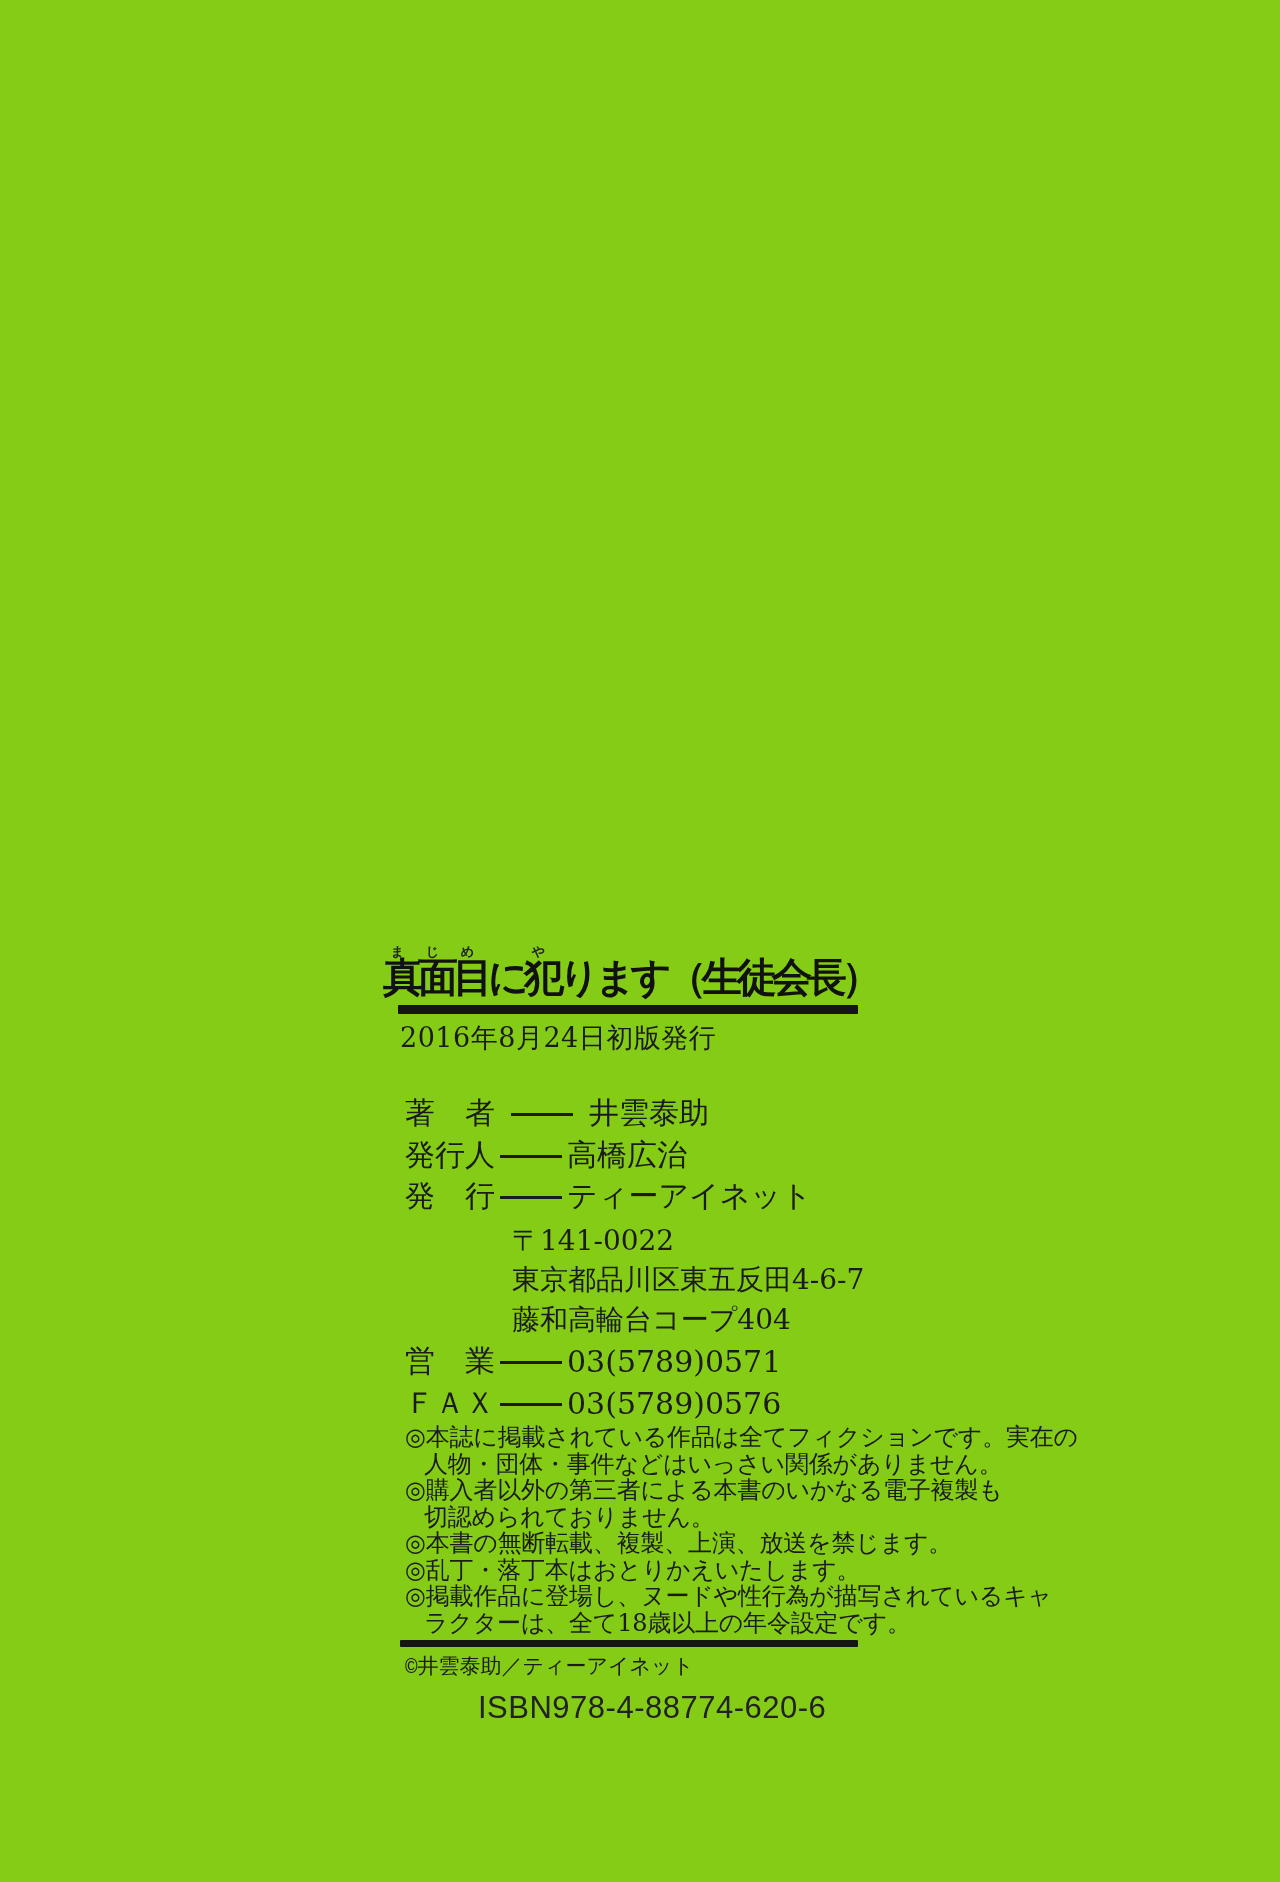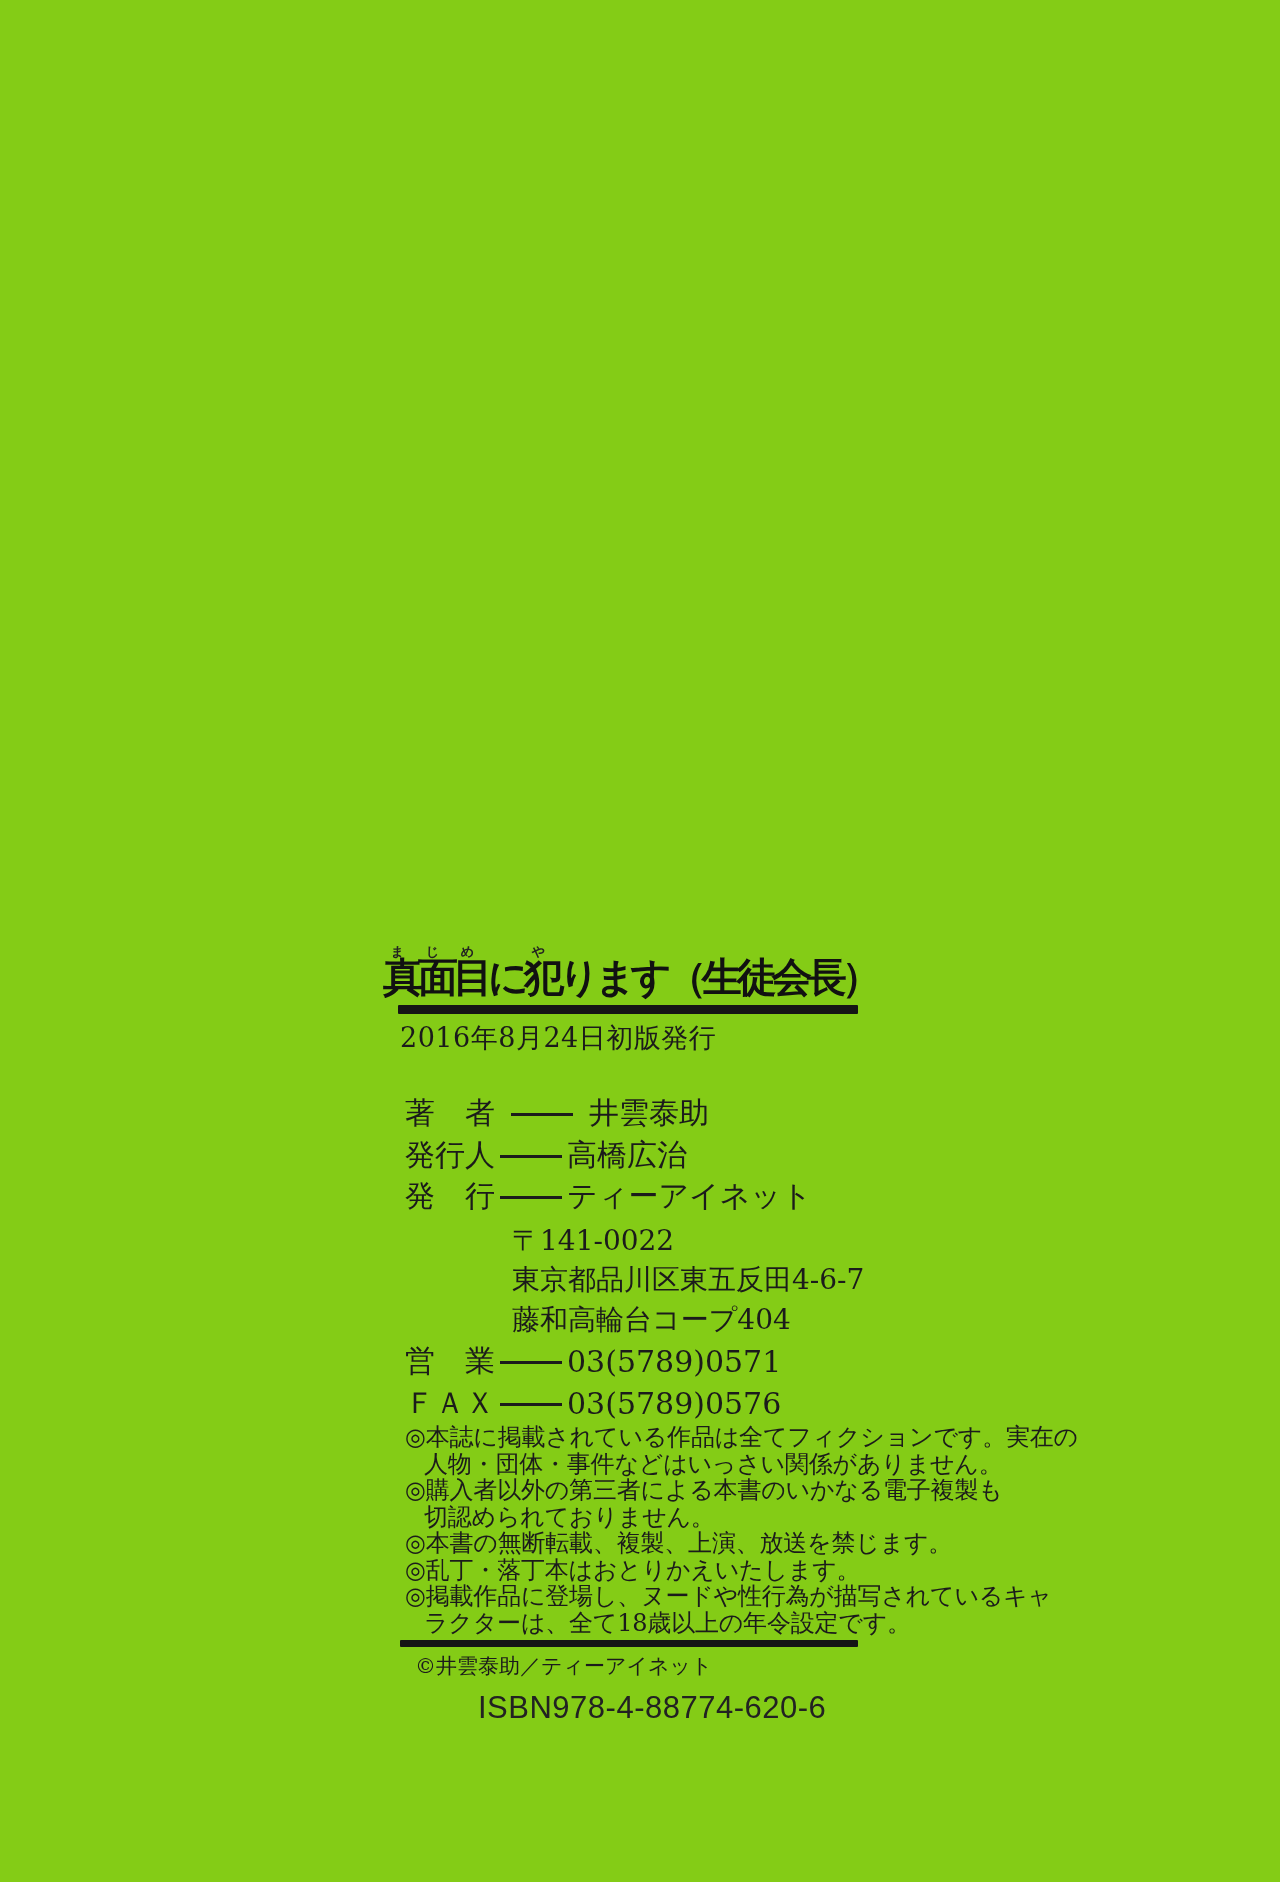--- a/index.html
+++ b/index.html
@@ -67,23 +67,24 @@
   .notices{
     left:405px;top:1424px;
     font-size:24px;
     line-height:26.5px;
     letter-spacing:-0.2px;
     white-space:nowrap;
   }
   .notices .indent{padding-left:19px;}
 
   .copyright-line{
-    left:415px;top:1652px;
+    left:405px;top:1652px;
     font-size:21px;
     white-space:nowrap;
+    font-family:Liberation Mono, monospace;
   }
 
   .isbn-line{
     left:478px;top:1690px;
     font-family:"Liberation Sans","DejaVu Sans",sans-serif;
     font-size:31px;
     letter-spacing:0.5px;
     color:#222;
     white-space:nowrap;
   }

